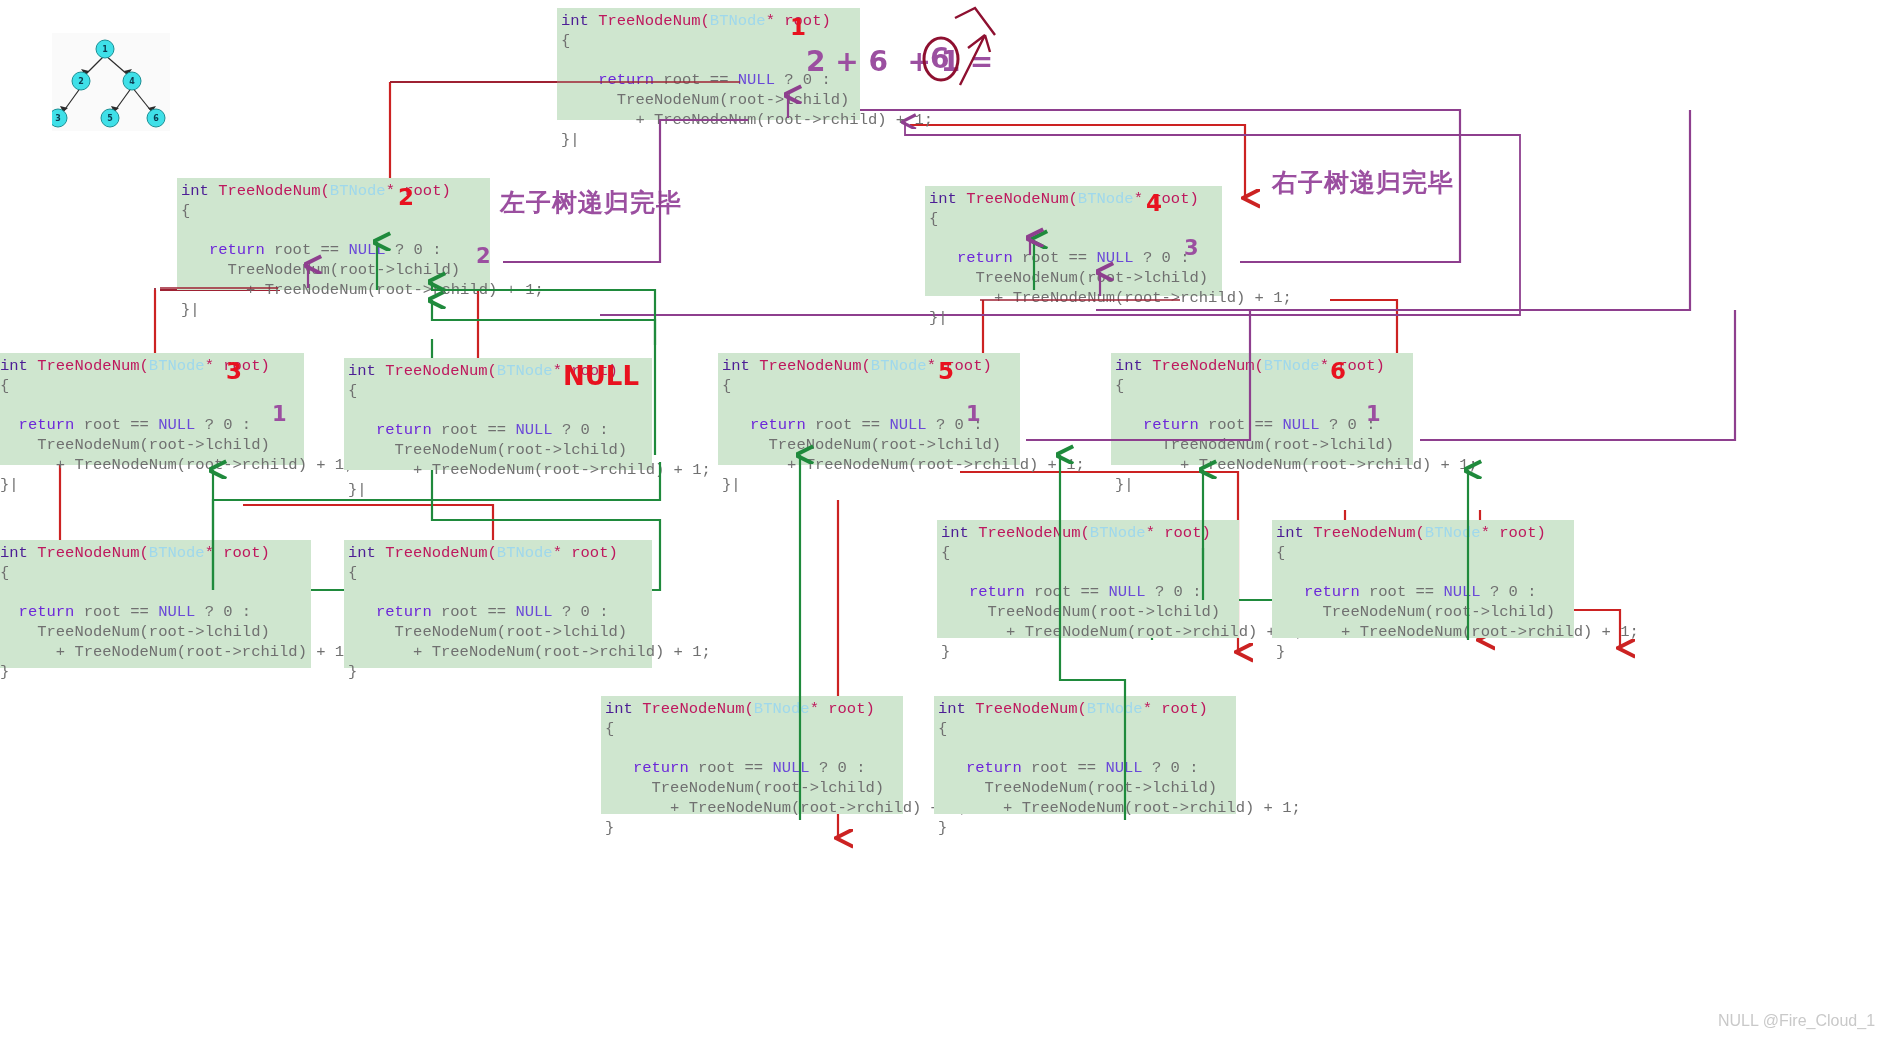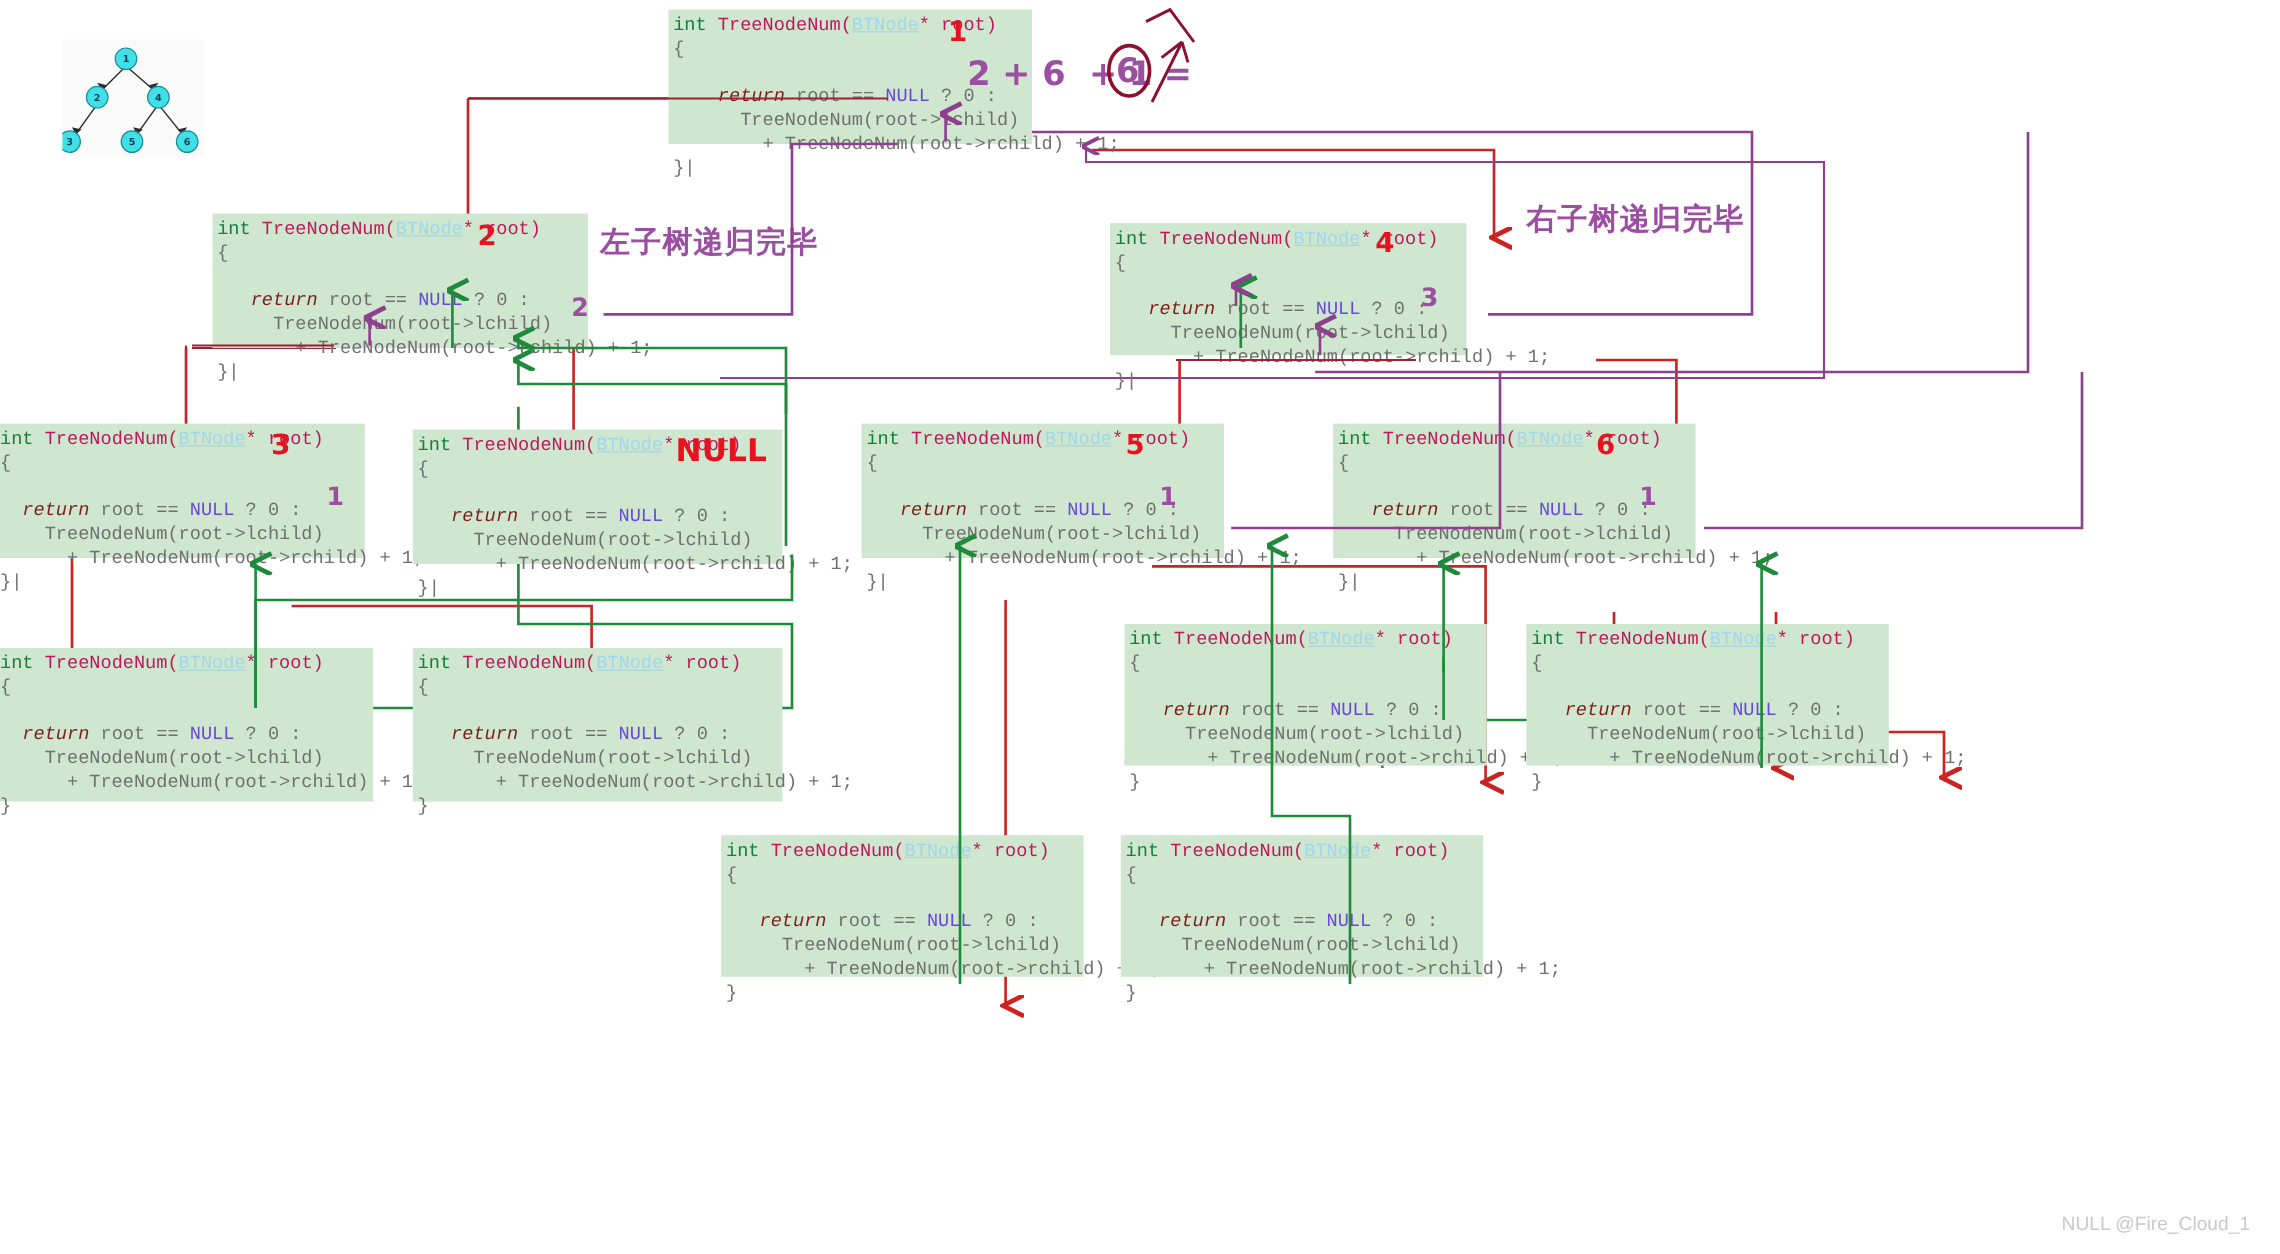--- a/index.html
+++ b/index.html
@@ -13,23 +13,23 @@
     background:#cfe6cf;
     color:#707070;
     font-family:"Liberation Mono",monospace;
     font-size:15.5px;
     line-height:1.28;
     white-space:pre;
     padding:4px 10px 10px 4px;
     box-sizing:border-box;
     letter-spacing:0px;
   }
-  .code .kw{color:#15803d;text-align:right;}
-  .code .ty{color:#9fd8ec;text-decoration:underline;}
-  .code .rt{color:#7f1d1d;font-style:italic;}
+  .code .kw{color:#4c1d95;text-align:right;}
+  .code .ty{color:#9fd8ec;}
+  .code .rt{color:#6d28d9;}
   .code .nl{color:#6a49d8;}
   .code .pl{color:#be185d;}
   .code .br{color:#707070;}
 
   
   .idx{
     position:absolute;
     color:#e8121f;
     font-family:"DejaVu Sans",sans-serif;
     font-weight:bold;

